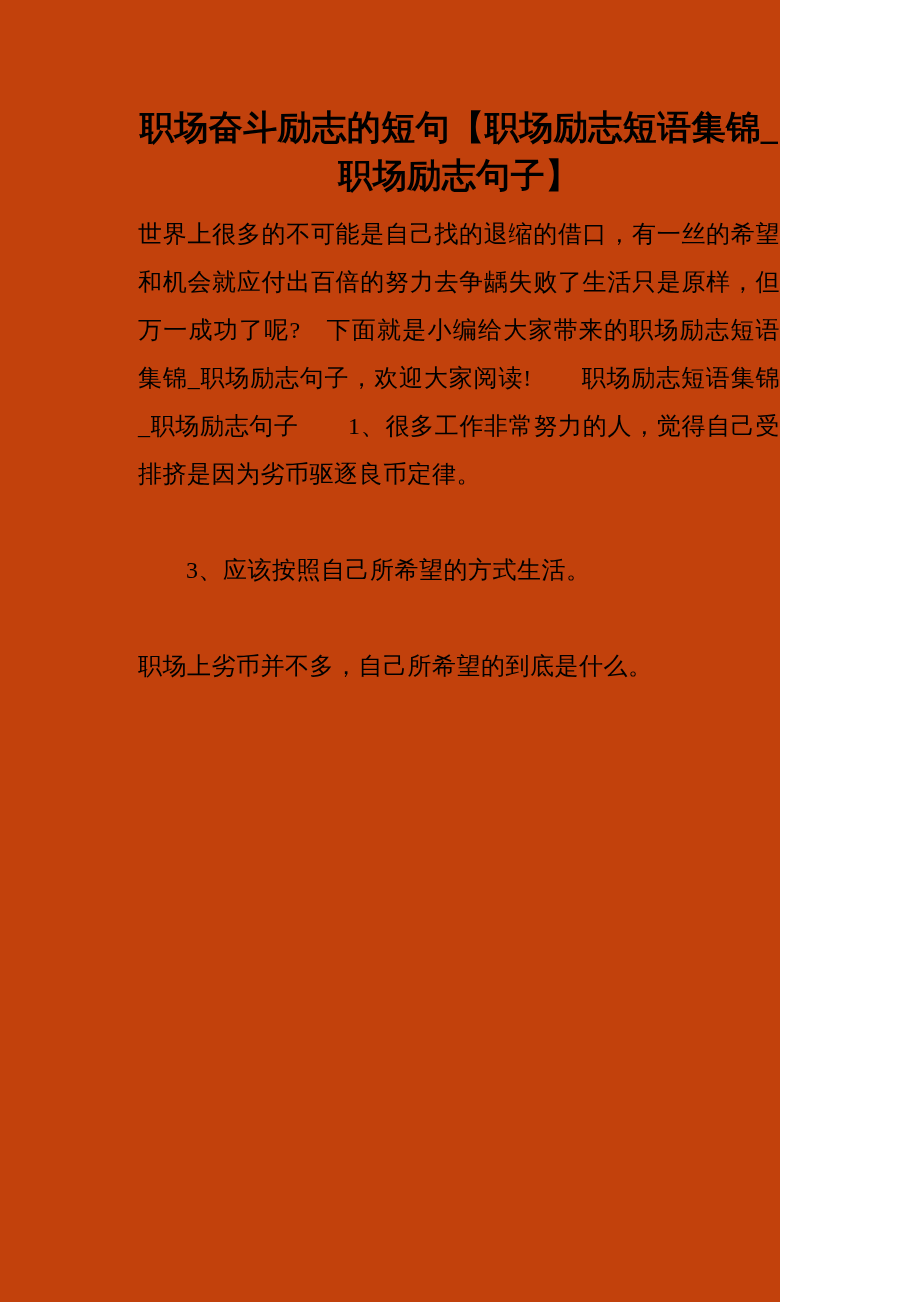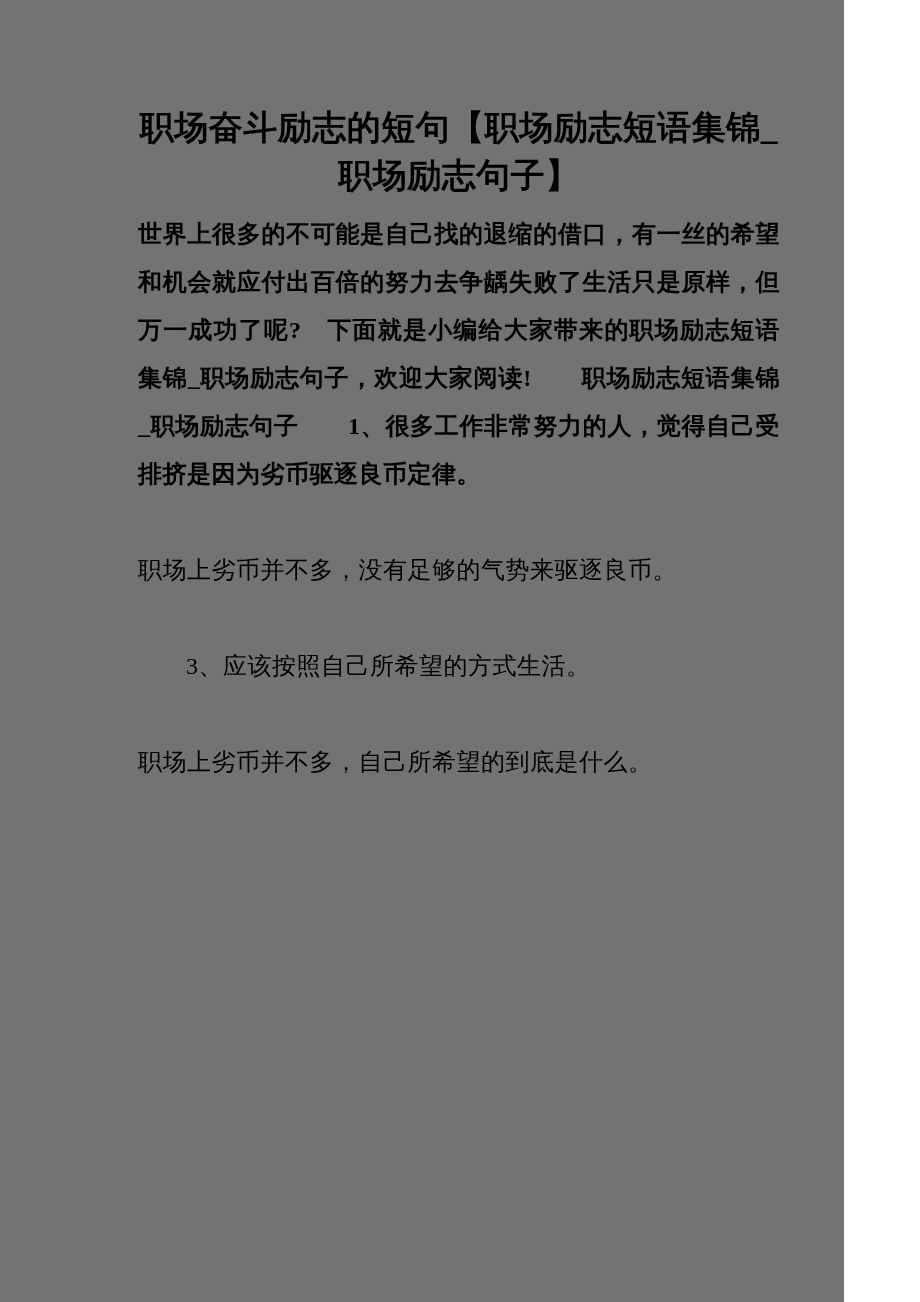--- a/index.html
+++ b/index.html
@@ -2,23 +2,23 @@
 <html lang="zh"><head>
 <meta charset="utf-8">
 <style>
   html, body {
     margin: 0;
     padding: 0;
     background: #ffffff;
   }
   .page {
     position: relative;
-    width: 844px;
+    width: 780px;
     height: 1302px;
-    background: #737373;
+    background: #c2410c;
     overflow: hidden;
     color: #000000;
     font-family: "Liberation Serif", "DejaVu Serif", serif;
   }
   .doc {
     position: absolute;
     left: 138px;
     top: 104px;
     width: 642px;
   }
@@ -33,37 +33,35 @@
   .para {
     font-size: 24px;
     line-height: 48px;
     margin: 48px 0 0 0;
     text-align: justify;
     letter-spacing: 0.5px;
     word-break: break-all;
   }
   .para.first {
     margin-top: 0;
-    font-weight: bold;
   }
   .para.indent {
     text-indent: 48px;
   }
 </style>
 </head>
 <body>
 
 <div class="page">
   <div class="doc">
     <h1 class="title">职场奋斗励志的短句【职场励志短语集锦_职场励志句子】</h1>
 
     <p class="para first">世界上很多的不可能是自己找的退缩的借口，有一丝的希望和机会就应付出百倍的努力去争龋失败了生活只是原样，但万一成功了呢?　下面就是小编给大家带来的职场励志短语集锦_职场励志句子，欢迎大家阅读!　　职场励志短语集锦_职场励志句子　　1、很多工作非常努力的人，觉得自己受排挤是因为劣币驱逐良币定律。</p>
 
 
-    <p class="para">职场上劣币并不多，没有足够的气势来驱逐良币。</p>
 
 
 
     <p class="para indent">3、应该按照自己所希望的方式生活。</p>
 
     <p class="para">职场上劣币并不多，自己所希望的到底是什么。</p>
   </div>
 </div>
 
 </body></html>

